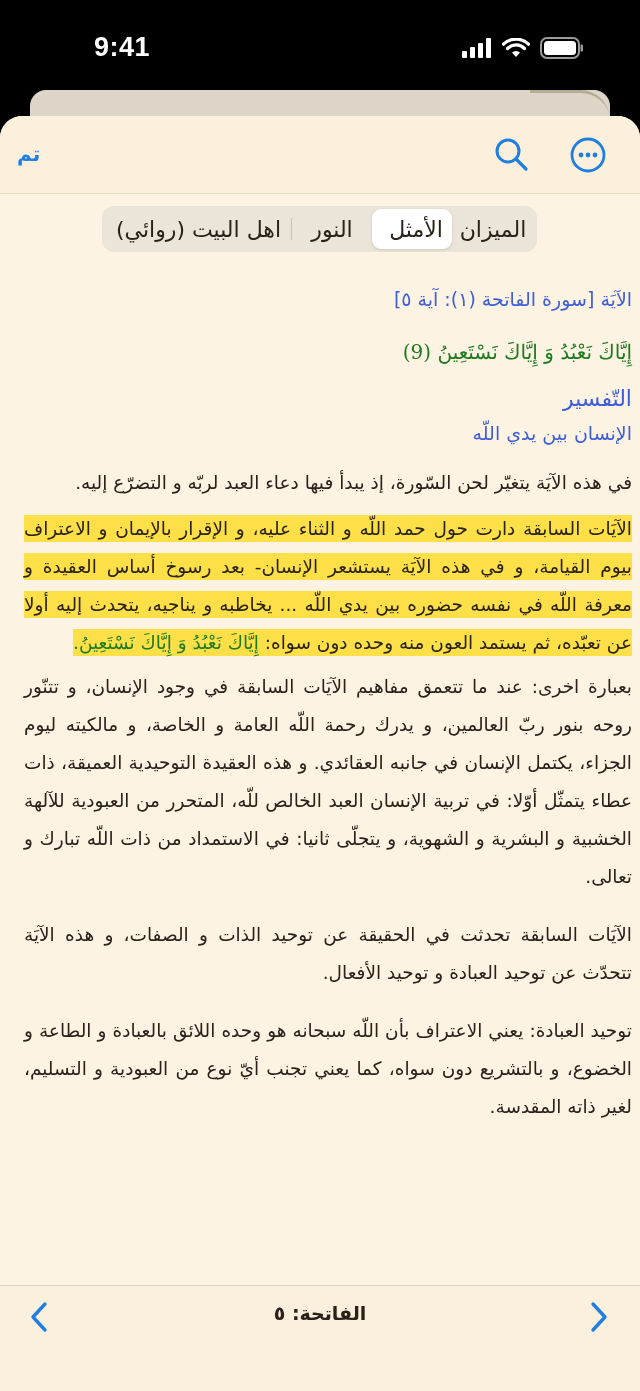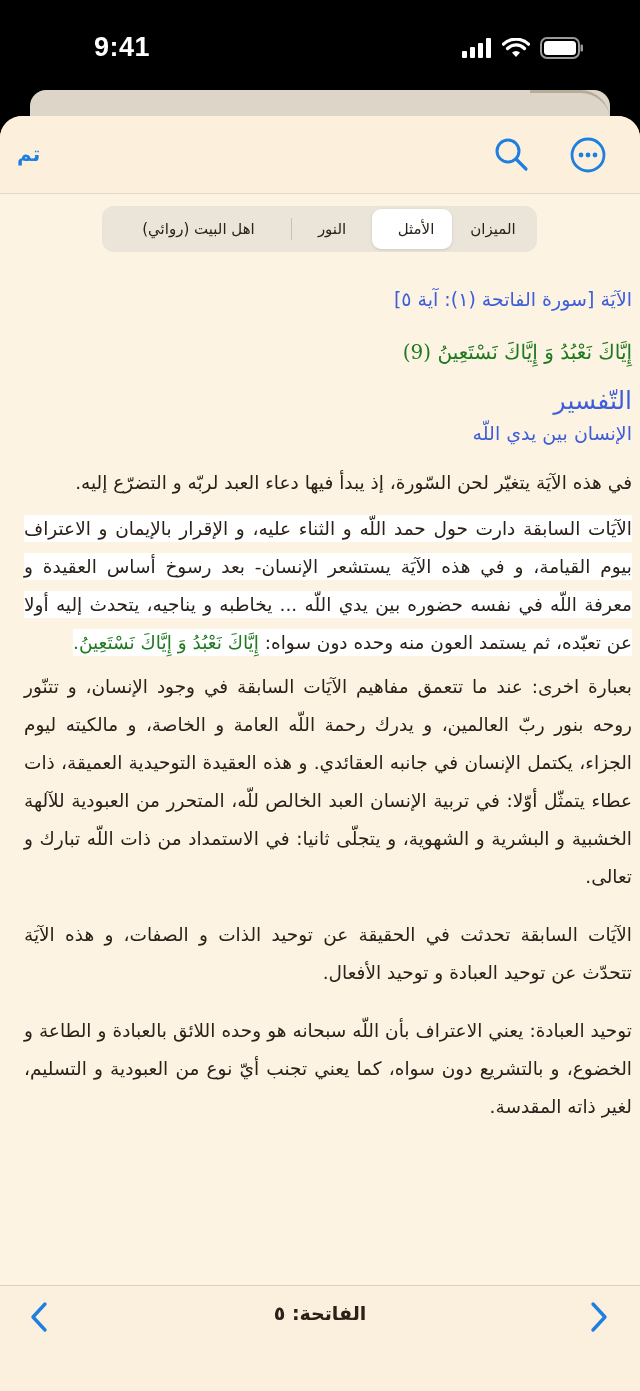--- a/index.html
+++ b/index.html
@@ -15,32 +15,32 @@
 
     .sheet { position: absolute; left: 0; top: 116px; width: 640px; height: 1283px; background: #fdf3e3; border-radius: 22px 22px 0 0; overflow: hidden; }
 
     .nav-bar { position: relative; height: 78px; border-bottom: 1px solid #e2d8c6; background: #fcf0dc; }
     .nav-title { position: absolute; left: 0; right: 0; top: 22px; text-align: center; font-family: "DejaVu Sans", sans-serif; font-weight: bold; font-size: 22px; color: #2b2118; direction: rtl; }
     .nav-done { position: absolute; left: 17px; top: 26px; color: #1e7fe0; font-family: "DejaVu Sans", sans-serif; font-weight: bold; font-size: 20px; direction: rtl; cursor: pointer; }
     .nav-search { position: absolute; left: 493px; top: 20px; width: 36px; height: 36px; cursor: pointer; }
     .nav-more { position: absolute; left: 569px; top: 20px; width: 38px; height: 38px; cursor: pointer; }
 
     .segmented { position: absolute; left: 102px; top: 90px; width: 435px; height: 46px; background: #ebe4d8; border-radius: 12px; display: flex; flex-direction: row-reverse; align-items: center; padding: 3px; }
-    .seg { height: 40px; display: flex; align-items: center; justify-content: center; font-size: 15px; color: #2a2119; direction: rtl; cursor: pointer; position: relative; }
+    .seg { height: 40px; display: flex; align-items: center; justify-content: center; font-size: 22px; color: #2a2119; direction: rtl; cursor: pointer; position: relative; }
     .seg.active { background: #fff; border-radius: 9px; box-shadow: 0 1px 3px rgba(0,0,0,0.12); padding-left: 8px; }
     .seg-divider { width: 1px; height: 22px; background: #c9c0b0; }
 
     .content { position: absolute; left: 0; top: 160px; width: 640px; padding: 0 8px 0 24px; direction: rtl; text-align: justify; font-family: "DejaVu Sans", sans-serif; }
     .ref-line { color: #3d5ed8; font-size: 19px; margin-top: 12px; height: 32px; }
     .quran-line { color: #1f7a1f; font-size: 20px; margin-top: 20px; height: 34px; font-family: "DejaVu Serif", serif; }
-    .tafsir-heading { color: #3d5ed8; font-size: 25px; margin-top: 12px; height: 36px; }
+    .tafsir-heading { color: #3d5ed8; font-size: 22px; margin-top: 12px; height: 36px; }
     .subheading { color: #3d5ed8; font-size: 19px; margin-top: 0; height: 36px; }
     .para { color: #2a2119; font-size: 18.5px; line-height: 38px; margin-top: 6px; }
     .para.highlight { margin-top: 8px; }
-    .para.highlight span.hl { background: #ffffff; box-decoration-break: clone; -webkit-box-decoration-break: clone; padding: 3px 0; }
+    .para.highlight span.hl { background: #fde047; box-decoration-break: clone; -webkit-box-decoration-break: clone; padding: 3px 0; }
     .inline-quran { color: #1f7a1f; font-family: "DejaVu Serif", serif; }
     .para.gap { margin-top: 20px; }
 
     .bottom-bar { position: absolute; left: 0; top: 1169px; width: 640px; height: 114px; background: #fbf0de; border-top: 1px solid #d9d0c0; }
     .bottom-title { position: absolute; left: 0; right: 0; top: 16px; text-align: center; font-weight: bold; font-size: 19px; color: #2b2118; direction: rtl; }
     .chev-left { position: absolute; left: 28px; top: 14px; width: 22px; height: 34px; cursor: pointer; }
     .chev-right { position: absolute; left: 588px; top: 14px; width: 22px; height: 34px; cursor: pointer; }
   </style>
 </head>
 <body>

